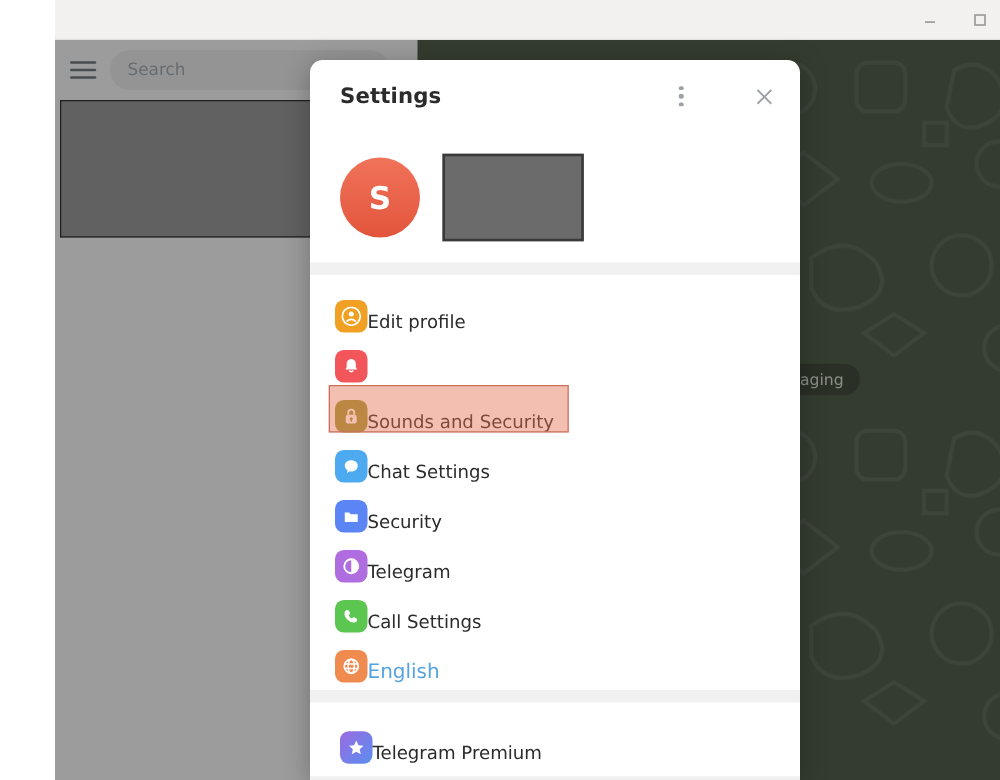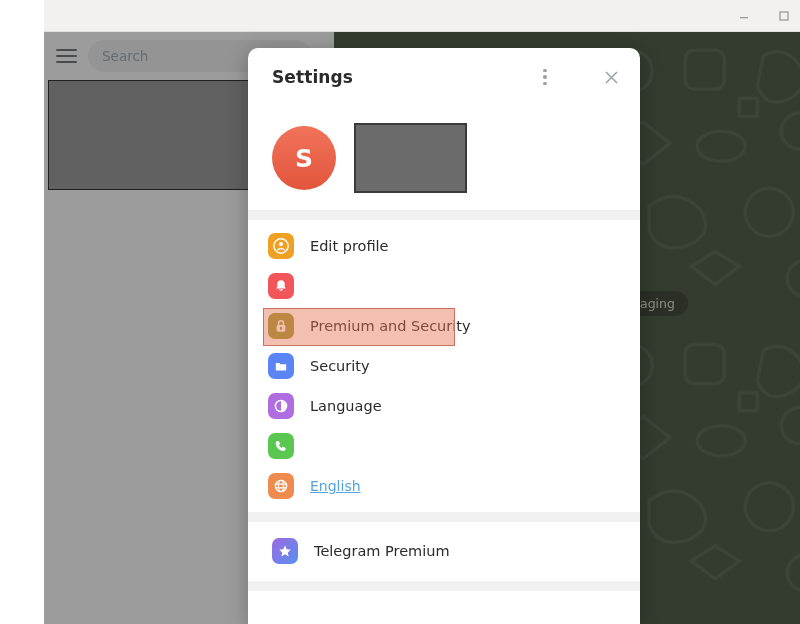--- a/index.html
+++ b/index.html
@@ -135,32 +135,31 @@
     border: 2px solid #3a3a3a;
   }
 
   .divider { height: 10px; background: #f1f1f1; }
 
   
   .menu { padding: 6px 0; }
   .menu-item {
     position: relative;
     height: 40px;
-    display: flex; align-items: center;
+    display: flex; align-items: flex-end;
     padding: 0 24px 0 20px;
-    gap: 16px;
   }
   .mi-icon {
     width: 26px; height: 26px; border-radius: 7px;
     display: flex; align-items: center; justify-content: center;
     flex-shrink: 0;
   }
   .mi-icon svg { display: block; }
   .mi-label { font-size: 14.5px; color: #2b2b2b; flex: 1; }
-  .mi-value { font-size: 14px; color: #56a3e0; text-decoration: underline; }
+  .mi-value { font-size: 16px; color: #56a3e0; }
 
   
   .menu-item.highlight::after {
     content: "";
     position: absolute; left: 15px; top: 2px;
     width: 190px; height: 36px;
     background: rgba(226,112,80,0.45);
     border: 1px solid #c8715c;
     pointer-events: none;
   }
@@ -289,49 +288,58 @@
 
       <div class="menu-item highlight">
         <div class="mi-icon" style="background:#9b9a3a">
           <svg width="16" height="16" viewBox="0 0 16 16">
             <rect x="3.6" y="6.8" width="8.8" height="7" rx="1.8" fill="#fff"></rect>
             <path d="M5.6 6.8 v-1.7 a2.4 2.4 0 0 1 4.8 0 v1.7" fill="none" stroke="#fff" stroke-width="1.5"></path>
             <circle cx="8" cy="10" r="1.2" fill="#9b9a3a"></circle>
             <rect x="7.4" y="10" width="1.2" height="2.2" fill="#9b9a3a"></rect>
           </svg>
         </div>
-        <div class="mi-label">Premium and Security</div>
-      </div>
-
+        <div class="mi-label">Sounds and Security</div>
+      </div>
+
+      <div class="menu-item">
+        <div class="mi-icon" style="background:#4daaf0">
+          <svg width="16" height="16" viewBox="0 0 16 16">
+            <path d="M8 3.2 c-3 0 -5.2 1.9 -5.2 4.3 c0 1.5 .9 2.8 2.3 3.6 l-.5 2.2 l2.4 -1.3 q.5 .1 1 .1 c3 0 5.2 -1.9 5.2 -4.6 c0 -2.4 -2.2 -4.3 -5.2 -4.3 z" fill="#fff"></path>
+          </svg>
+        </div>
+        <div class="mi-label">Chat Settings</div>
+      </div>
 
       <div class="menu-item">
         <div class="mi-icon" style="background:#5b84f5">
           <svg width="16" height="16" viewBox="0 0 16 16">
             <path d="M2.8 5 h3.6 l1.1 1.3 h5.7 v6.2 h-10.4 z" fill="#fff"></path>
           </svg>
         </div>
         <div class="mi-label">Security</div>
       </div>
 
       <div class="menu-item">
         <div class="mi-icon" style="background:#b06de0">
           <svg width="16" height="16" viewBox="0 0 16 16">
             <circle cx="8" cy="8" r="5.6" fill="none" stroke="#fff" stroke-width="1.5"></circle>
             <path d="M8 3 a5 5 0 0 1 0 10 z" fill="#fff"></path>
           </svg>
         </div>
-        <div class="mi-label">Language</div>
+        <div class="mi-label">Telegram</div>
       </div>
 
       <div class="menu-item">
         <div class="mi-icon" style="background:#5bc750">
           <svg width="16" height="16" viewBox="0 0 16 16">
             <path d="M4.3 3 q1.4 -.4 2 .9 l.7 1.5 q.3 .7 -.4 1.2 l-.7 .5 q.7 1.9 2.6 2.8 l.6 -.8 q.5 -.6 1.2 -.3 l1.5 .7 q1.3 .6 .8 2 q-.5 1.3 -2 1.4 q-3.4 .2 -6 -2.6 q-2.6 -2.8 -1.8 -5.8 q.3 -1.2 1.5 -1.5 z" fill="#fff"></path>
           </svg>
         </div>
+        <div class="mi-label">Call Settings</div>
       </div>
 
       <div class="menu-item">
         <div class="mi-icon" style="background:#f08b4f">
           <svg width="16" height="16" viewBox="0 0 16 16">
             <circle cx="8" cy="8" r="5.6" fill="none" stroke="#fff" stroke-width="1.4"></circle>
             <ellipse cx="8" cy="8" rx="2.5" ry="5.6" fill="none" stroke="#fff" stroke-width="1.2"></ellipse>
             <path d="M2.6 6.2 h10.8 M2.6 9.8 h10.8" stroke="#fff" stroke-width="1.2"></path>
           </svg>
         </div>

